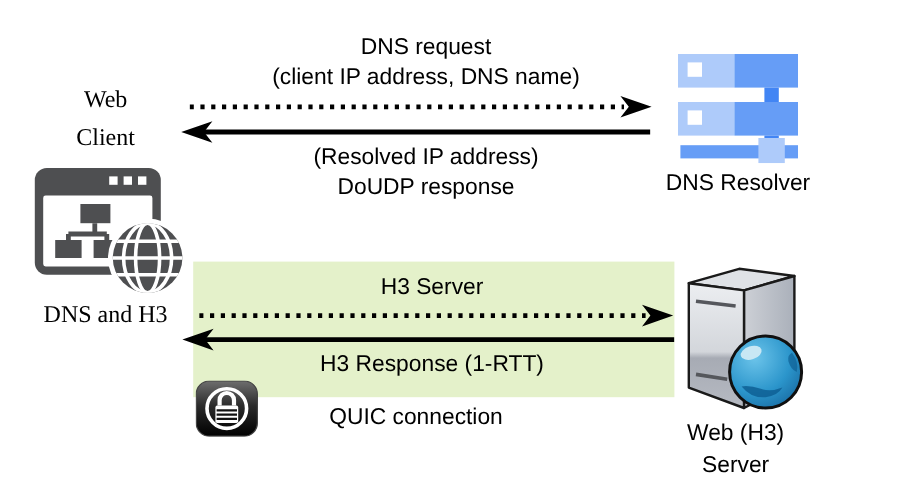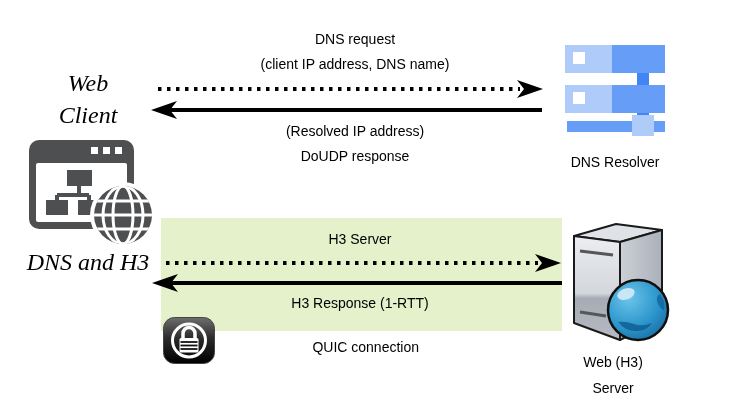--- a/index.html
+++ b/index.html
@@ -2,31 +2,31 @@
 <html><head>
 <meta charset="utf-8">
 <style>
   html,body{margin:0;padding:0;background:#fff;}
   .canvas{
     position:relative;width:748px;height:412px;background:#ffffff;
     font-family:"Liberation Sans", sans-serif;color:#000;overflow:hidden;
   }
   .abs{position:absolute;}
   .label{text-align:center;}
-  .serif{font-family:"Liberation Serif", serif;font-size:24px;line-height:32px;font-style:italic;}
-  .sans{font-family:"Liberation Sans", sans-serif;font-size:14px;line-height:25px;}
+  .serif{font-family:"Liberation Serif", serif;font-size:20px;line-height:32px;}
+  .sans{font-family:"Liberation Sans", sans-serif;font-size:19px;line-height:25px;}
   .green-panel{
     left:161px;top:218px;width:401px;height:113px;
     background:#e4f1ca;
   }
   .client-title{left:8px;top:67px;width:160px;}
   .client-subtitle{left:8px;top:246px;width:160px;}
   .dns-req-label{left:200px;top:27px;width:310px;}
   .doudp-resp-label{left:200px;top:119px;width:310px;}
-  .resolver-label{left:540px;top:150px;width:150px;}
+  .resolver-label{left:540px;top:140px;width:150px;}
   .h3-req-label{left:210px;top:227px;width:300px;}
   .h3-resp-label{left:210px;top:291px;width:300px;}
   .quic-label{left:219px;top:335px;width:200px;text-align:right;}
   .server-label{left:540px;top:349px;width:146px;line-height:26px;}
   svg{display:block;}
 </style>
 </head>
 <body>
 
 <div class="canvas">

